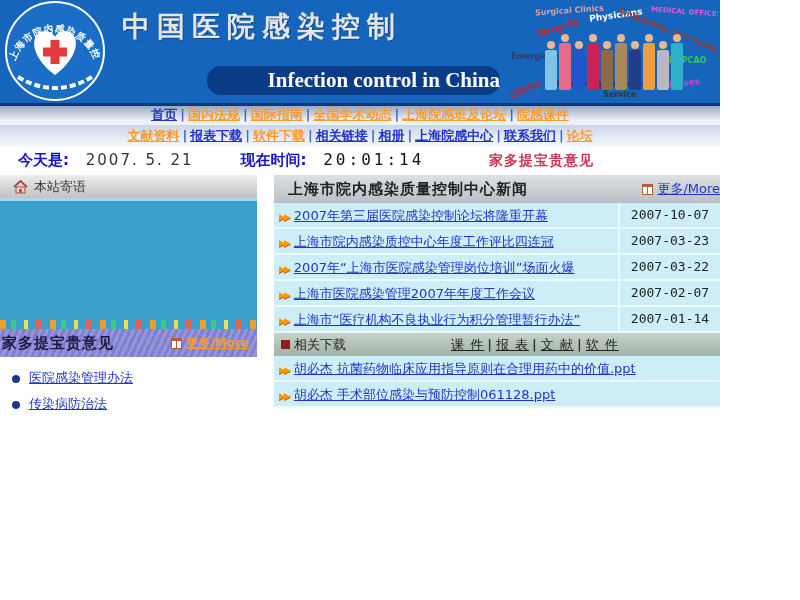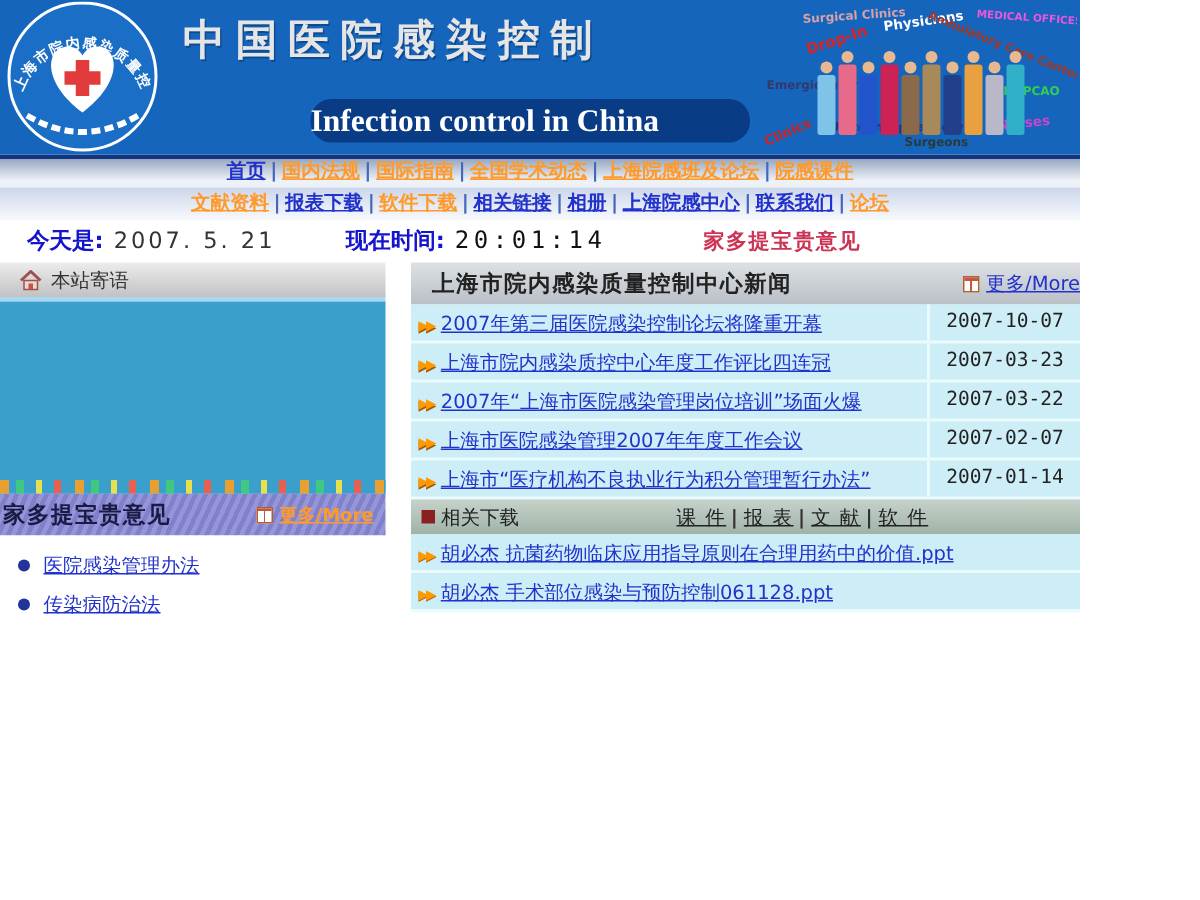--- a/index.html
+++ b/index.html
@@ -8,21 +8,21 @@
   a { text-decoration:underline; cursor:pointer; }
 
   .site { width:720px; height:421px; overflow:hidden; position:relative; background:#fff; }
 
   
   .hdr { height:103px; background:#1565bd; position:relative; }
   .logo-wrap { position:absolute; left:2px; top:1px; width:106px; height:101px; }
   .main-title { position:absolute; left:122px; top:8px; font-size:28px; font-weight:bold;
     color:#e5e5e5; letter-spacing:7px; white-space:nowrap; text-shadow:1px 1px 0 #0d4a90; }
   .subtitle { position:absolute; left:207px; top:66px; width:293px; height:29px;
-    background:#0a3c86; border-radius:14px; color:#fff; text-align:left; line-height:29px;
+    background:#0a3c86; border-radius:14px; color:#fff; text-align:right; line-height:29px;
     font-family:"Liberation Serif","DejaVu Serif",serif; font-weight:bold; font-size:21px; }
   .collage { position:absolute; left:505px; top:2px; width:213px; height:98px; overflow:hidden; }
   .collage .word { position:absolute; white-space:nowrap; font-weight:bold; }
   .figures { position:absolute; left:40px; bottom:10px; width:150px; height:62px; }
   .fig { position:absolute; bottom:0; width:12px; border-radius:2px; }
   .fig::before { content:""; position:absolute; top:-9px; left:2px; width:8px; height:8px;
     border-radius:50%; background:#e8b890; }
 
   
   .nav1 { height:22px; border-top:3px solid #12357e; background:linear-gradient(#97a8c0,#edf1f8 75%);
@@ -30,21 +30,21 @@
   .nav2 { height:22px; background:linear-gradient(#ccd6ea,#f8fafd); text-align:center;
     font-size:13px; font-weight:bold; line-height:22px; }
   .nav1 a.blue, .nav2 a.blue { color:#2233cc;text-decoration:underline; }
   .nav1 a.orange, .nav2 a.orange { color:#ff9a2a; }
   .sep { color:#4466bb; margin:0 3px; font-weight:bold; }
 
   
   .statusbar { height:25px; background:#fff; font-size:15px; line-height:25px;
     padding-left:18px; white-space:nowrap; }
   .statusbar .lbl { color:#1414cc; font-weight:bold; }
-  .statusbar .val { color:#333; margin-left:2px; letter-spacing:2px; }
+  .statusbar .val { color:#333; margin-left:12px; letter-spacing:2px; }
   .statusbar .lbl2 { margin-left:42px; }
   .statusbar .time { color:#111; font-size:16px; letter-spacing:3px;
     font-family:"DejaVu Sans Mono","Liberation Mono",monospace; }
   .statusbar .notice { color:#cc3355; font-size:14px; font-weight:600; margin-left:60px; letter-spacing:1px; }
 
   
   .main { display:flex; margin-top:3px; }
   .leftcol { width:257px; }
   .rightcol { flex:1; margin-left:17px; }
 
@@ -115,21 +115,21 @@
           <span class="word" style="left: 30px; top: 4px; color: rgb(216, 160, 168); font-size: 8px; transform: rotate(-4deg);">Surgical Clinics</span>
           <span class="word" style="left: 84px; top: 8px; color: rgb(255, 255, 255); font-size: 9px; transform: rotate(-8deg);">Physicians</span>
           <span class="word" style="left: 146px; top: 6px; color: rgb(238, 85, 221); font-size: 7px; transform: rotate(4deg);">MEDICAL OFFICES</span>
           <span class="word" style="left: 32px; top: 20px; color: rgb(221, 34, 34); font-size: 10px; transform: rotate(-18deg);">Drop-In</span>
           <span class="word" style="left: 110px; top: 24px; color: rgb(160, 56, 40); font-size: 8px; transform: rotate(22deg);">Ambulatory Care Center</span>
           <span class="word" style="left: 6px; top: 50px; color: rgb(51, 58, 102); font-size: 8px; transform: rotate(0deg);">Emergicenter</span>
           <span class="word" style="left: 158px; top: 54px; color: rgb(51, 204, 85); font-size: 8px; transform: rotate(0deg);">CHAPCAO</span>
           <span class="word" style="left: 48px; top: 78px; color: rgb(40, 48, 110); font-size: 8px; transform: rotate(0deg);">Unitedhospital Service</span>
           <span class="word" style="left: 160px; top: 76px; color: rgb(204, 68, 204); font-size: 9px; transform: rotate(-6deg);">Nurses</span>
           <span class="word" style="left: 4px; top: 82px; color: rgb(204, 34, 34); font-size: 9px; transform: rotate(-24deg);">Clinics</span>
-          <span class="word" style="left: 98px; top: 88px; color: rgb(42, 58, 58); font-size: 8px; transform: rotate(0deg);">Surgeons</span>
+          <span class="word" style="left: 98px; top: 88px; color: rgb(42, 58, 58); font-size: 8px; transform: rotate(0deg);">Service</span>
         </div>
       <div class="figures" id="figures">
           <div class="fig" style="left: 0px; height: 40px; background: rgb(126, 196, 232);"></div>
           <div class="fig" style="left: 14px; height: 47px; background: rgb(232, 106, 138);"></div>
           <div class="fig" style="left: 28px; height: 40px; background: rgb(34, 85, 204);"></div>
           <div class="fig" style="left: 42px; height: 47px; background: rgb(204, 34, 85);"></div>
           <div class="fig" style="left: 56px; height: 40px; background: rgb(138, 106, 74);"></div>
           <div class="fig" style="left: 70px; height: 47px; background: rgb(168, 137, 90);"></div>
           <div class="fig" style="left: 84px; height: 40px; background: rgb(34, 64, 138);"></div>
           <div class="fig" style="left: 98px; height: 47px; background: rgb(232, 160, 64);"></div>

